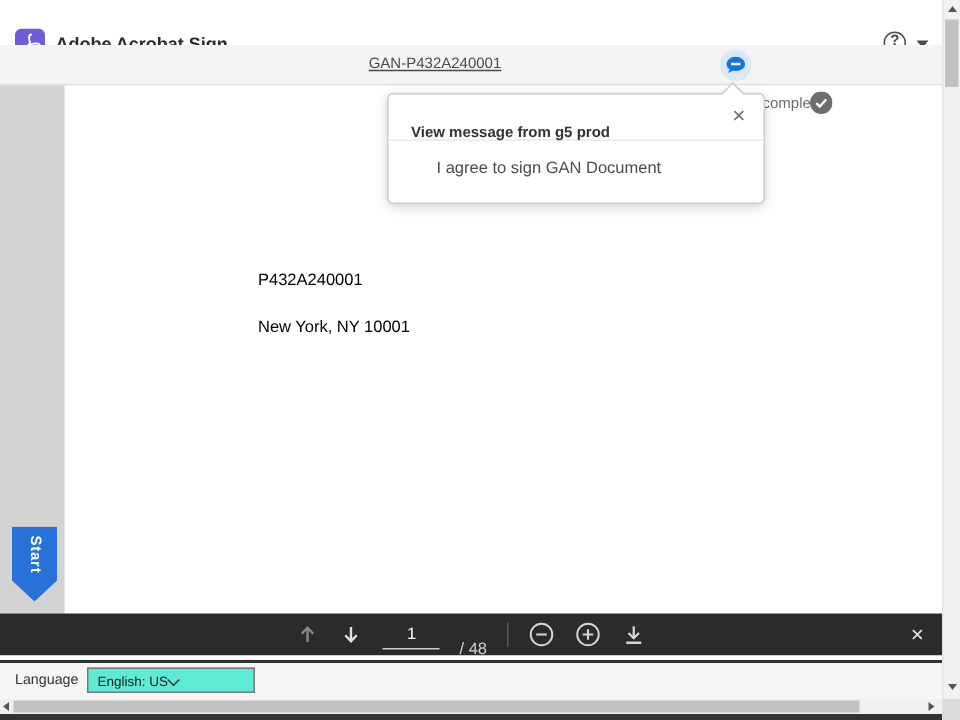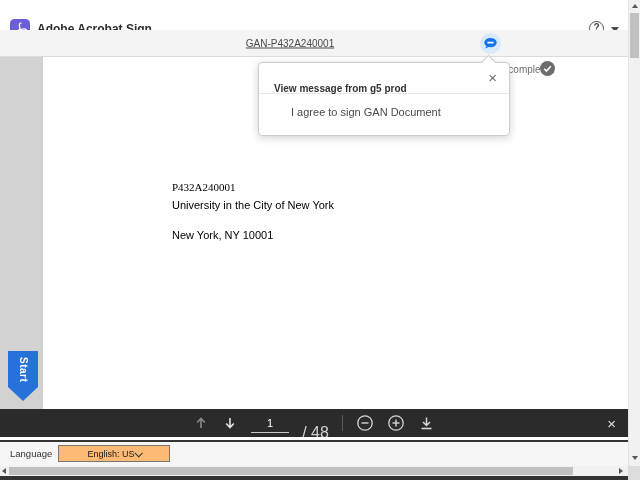--- a/index.html
+++ b/index.html
@@ -28,21 +28,21 @@
     border-bottom:1.4px solid #6e6e6e;transform:rotate(45deg) translateY(-2px);}
   .doc-title{position:absolute;left:290px;top:50%;transform:translate(-50%,-50%);
     font-size:10px;color:#4b4b4b;white-space:nowrap;text-decoration:underline;}
   .bubble-btn{position:absolute;left:480px;top:3px;width:21px;height:21px;cursor:pointer;}
   
   .main{position:absolute;left:0;top:57px;width:640px;height:352px;background:#fff;}
   .gutter-left{position:absolute;left:0;top:0;width:43px;height:352px;background:#d2d2d2;}
   .fields-status{position:absolute;left:465px;top:7px;font-size:10px;color:#6e6e6e;white-space:nowrap;}
   .check-circle{position:absolute;left:540px;top:4px;width:15px;height:15px;}
   .address{position:absolute;left:172px;top:124px;font-size:11px;color:#000;line-height:13.5px;white-space:nowrap;}
-  .address .ln0{margin-bottom:4px;font-family:Liberation Serif, serif;}
+  .address .ln0{margin-bottom:4px;}
   .address .ln4{margin-top:17px;}
   
   .start-flag{position:absolute;left:8px;top:294px;width:30px;height:50px;background:#2672d9;
     clip-path:polygon(0 0,100% 0,100% 72%,50% 100%,0 72%);cursor:pointer;
     display:flex;align-items:flex-start;justify-content:center;}
   .start-flag span{writing-mode:vertical-rl;color:#fff;font-size:10px;font-weight:bold;
     letter-spacing:0.5px;margin-top:6px;}
   
   .popup{position:absolute;left:258px;top:62px;width:250px;height:72px;background:#fff;
     border:1px solid #cccccc;border-radius:4px;box-shadow:0 2px 8px rgba(0,0,0,0.18);z-index:50;}
@@ -53,32 +53,32 @@
   .popup-close{position:absolute;right:12px;top:5px;font-size:15px;color:#6e6e6e;cursor:pointer;line-height:20px;}
   .popup-body{position:absolute;left:32px;top:43px;font-size:11px;color:#4b4b4b;}
   
   .toolbar{position:absolute;left:0;top:409px;width:628px;height:28px;background:#2b2b2b;}
   .tb-group{position:absolute;left:0;top:0;width:628px;height:28px;display:flex;
     align-items:center;justify-content:center;gap:13px;}
   .tb-icon{display:flex;align-items:center;justify-content:center;cursor:pointer;}
   .page-input{width:34px;height:16px;background:transparent;border:none;outline:none;
     border-bottom:1px solid #c9c9c9;color:#fff;font-size:11px;text-align:center;
     font-family:"Liberation Sans",sans-serif;}
-  .page-total{color:#d0d0d0;font-size:16px;margin-top:20px;}
+  .page-total{color:#d0d0d0;font-size:11px;margin-top:20px;}
   .tb-divider{width:1px;height:16px;background:#5a5a5a;}
   .tb-close{position:absolute;right:12px;top:0;height:28px;display:flex;align-items:center;
     color:#e0e0e0;font-size:15px;cursor:pointer;}
   
   .gap-white{position:absolute;left:0;top:437px;width:628px;height:3px;background:#fff;}
   .dark-line{position:absolute;left:0;top:440px;width:628px;height:2px;background:#333;}
   .langbar{position:absolute;left:0;top:442px;width:628px;height:24px;background:#f6f6f6;padding-left:32px;}
   .lang-label{position:absolute;left:10px;top:0;height:24px;line-height:24px;font-size:9.5px;color:#323232;}
-  .lang-select{position:absolute;left:58px;top:3px;width:112px;height:17px;background:#fdba74;
+  .lang-select{position:absolute;left:58px;top:3px;width:112px;height:17px;background:#5eead4;
     border:1px solid #767676;box-sizing:border-box;display:flex;align-items:center;
-    justify-content:center;padding:0 6px;font-size:9px;color:#1a1a1a;cursor:pointer;}
+    justify-content:flex-start;padding:0 6px;font-size:9px;color:#1a1a1a;cursor:pointer;}
   .lang-select .chev{width:5px;height:5px;border-right:1.2px solid #333;border-bottom:1.2px solid #333;
     transform:rotate(45deg) translateY(-1px);}
   
   .hscroll{position:absolute;left:0;top:466px;width:628px;height:10px;background:#f1f1f1;}
   .hs-thumb{position:absolute;left:9px;top:1px;width:564px;height:8px;background:#c1c1c1;cursor:pointer;}
   .hs-left{position:absolute;left:2px;top:2px;width:0;height:0;cursor:pointer;
     border-top:3px solid transparent;border-bottom:3px solid transparent;border-right:4px solid #555;}
   .hs-right{position:absolute;left:619px;top:2px;width:0;height:0;cursor:pointer;
     border-top:3px solid transparent;border-bottom:3px solid transparent;border-left:4px solid #555;}
   .bottomstrip{position:absolute;left:0;top:476px;width:628px;height:4px;background:#333;}
@@ -124,21 +124,20 @@
   <span class="fields-status">red fields completed</span>
   <span class="check-circle">
     <svg width="15" height="15" viewBox="0 0 15 15">
       <circle cx="7.5" cy="7.5" r="7.5" fill="#6d6d6d"></circle>
       <path d="M4.2 7.7 L6.5 10 L10.8 5.3" stroke="#fff" stroke-width="1.6" fill="none"></path>
     </svg>
   </span>
 
   <div class="address">
     <div class="ln0">P432A240001</div>
-    <div class="ln2">University in the City of New York</div>
     <div class="ln4">New York, NY 10001</div>
   </div>
 
   <div class="start-flag">
     <span>Start</span>
   </div>
 </div>
 
 <div class="popup">
   <div class="popup-caret"></div>

